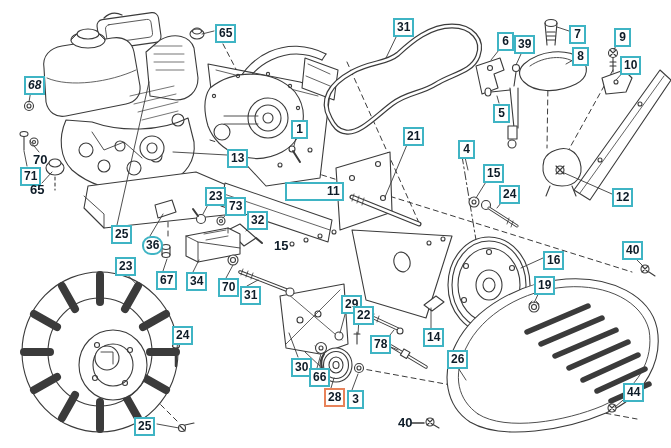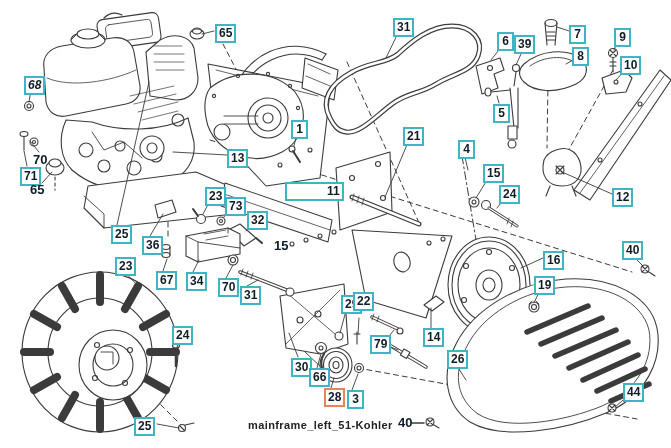--- a/index.html
+++ b/index.html
@@ -393,39 +393,38 @@
       <div class="callout" style="left: 483px; top: 164px;">15</div>
       <div class="callout" style="left: 20px; top: 167px;">71</div>
       <div class="callout" style="left: 285px; top: 182px; padding-left: 40px;">11</div>
       <div class="callout plain" style="left: 28px; top: 182px;">65</div>
       <div class="callout" style="left: 499px; top: 185px;">24</div>
       <div class="callout" style="left: 205px; top: 187px;">23</div>
       <div class="callout" style="left: 612px; top: 188px;">12</div>
       <div class="callout" style="left: 225px; top: 197px;">73</div>
       <div class="callout" style="left: 247px; top: 211px;">32</div>
       <div class="callout" style="left: 111px; top: 225px;">25</div>
-      <div class="callout" style="left: 142px; top: 236px;">36</div>
+      <div class="callout" style="left: 142px; top: 236px; border-radius: 9px;">36</div>
       <div class="callout plain" style="left: 272px; top: 238px;">15</div>
       <div class="callout" style="left: 622px; top: 241px;">40</div>
       <div class="callout" style="left: 543px; top: 251px;">16</div>
       <div class="callout" style="left: 115px; top: 257px;">23</div>
       <div class="callout" style="left: 156px; top: 271px;">67</div>
       <div class="callout" style="left: 186px; top: 272px;">34</div>
       <div class="callout" style="left: 534px; top: 276px;">19</div>
       <div class="callout" style="left: 218px; top: 278px;">70</div>
       <div class="callout" style="left: 240px; top: 286px;">31</div>
       <div class="callout" style="left: 341px; top: 295px;">29</div>
-      <div class="callout" style="left: 353px; top: 292px;">22</div>
+      <div class="callout" style="left: 353px; top: 306px;">22</div>
       <div class="callout" style="left: 172px; top: 326px;">24</div>
       <div class="callout" style="left: 423px; top: 328px;">14</div>
-      <div class="callout" style="left: 370px; top: 335px;">79</div>
+      <div class="callout" style="left: 370px; top: 335px;">78</div>
       <div class="callout" style="left: 447px; top: 350px;">26</div>
       <div class="callout" style="left: 291px; top: 358px;">30</div>
       <div class="callout" style="left: 309px; top: 368px;">66</div>
       <div class="callout" style="left: 623px; top: 383px;">44</div>
       <div class="callout highlight" style="left: 324px; top: 388px;">28</div>
       <div class="callout" style="left: 347px; top: 390px;">3</div>
       <div class="callout plain" style="left: 396px; top: 415px;">40</div>
       <div class="callout" style="left: 134px; top: 417px;">25</div>
     </div>
 
-  <div class="footer-label">mainframe_left_51-Kohler</div>
 </div>
 
 </body></html>

